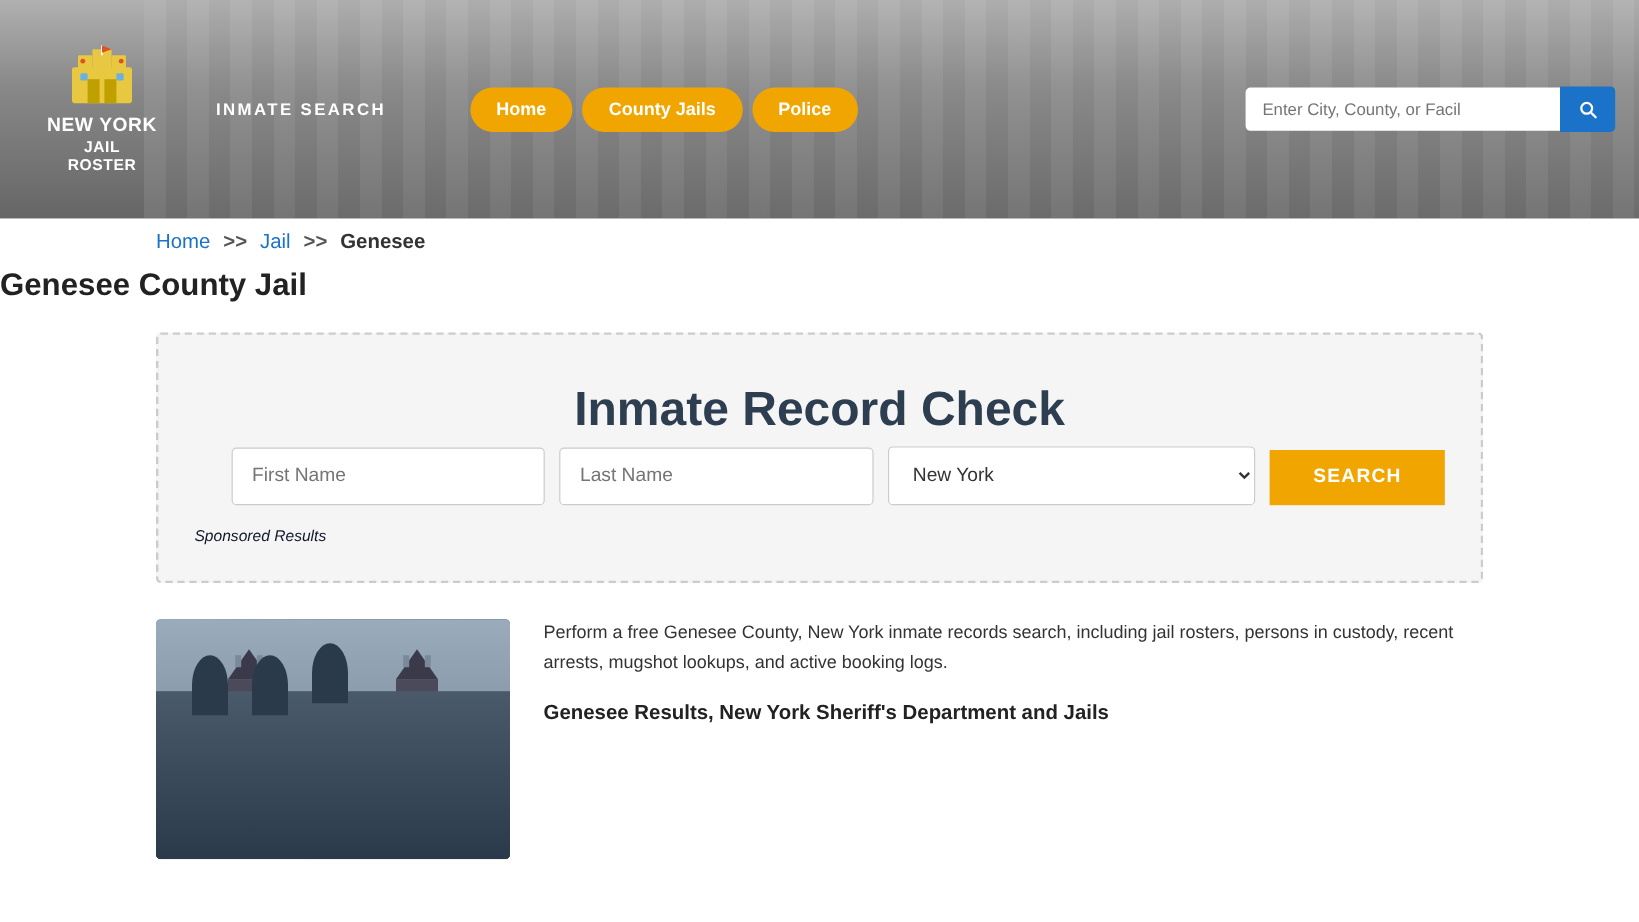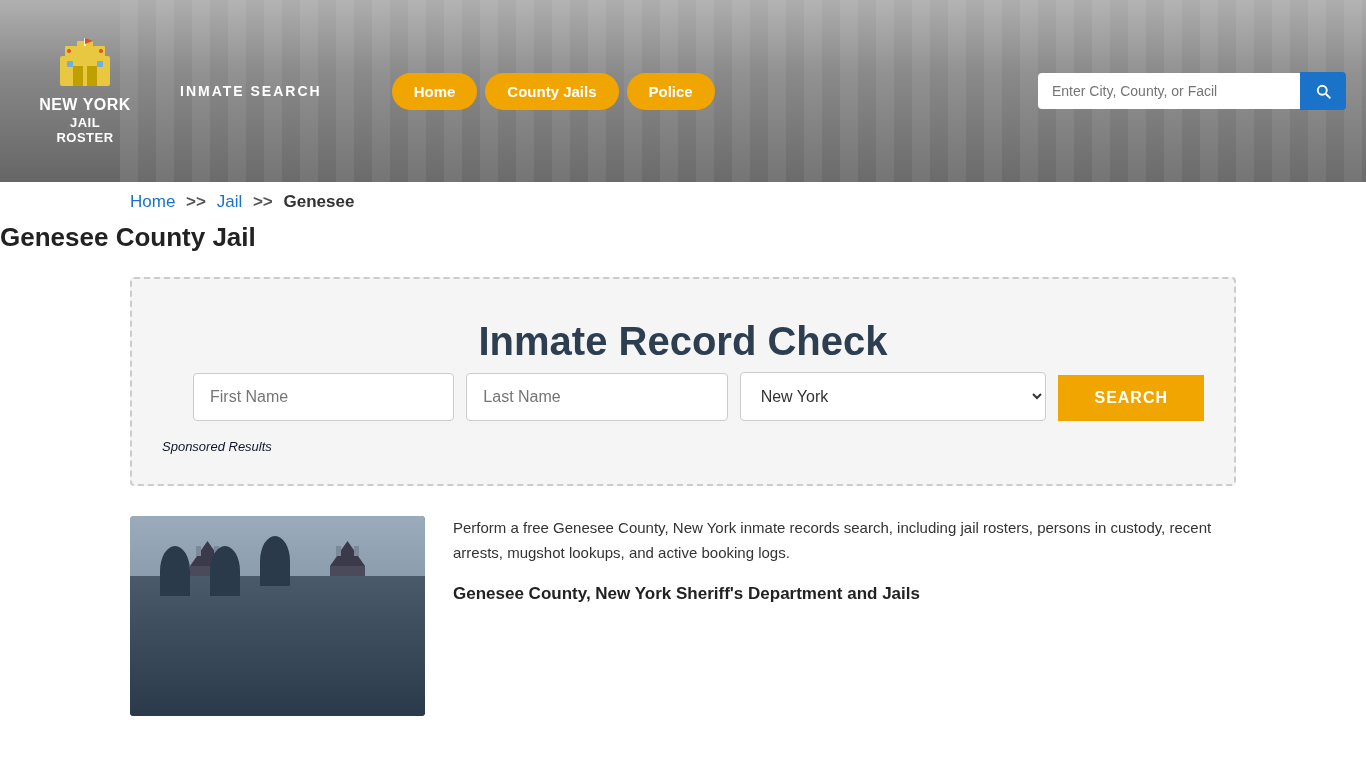--- a/index.html
+++ b/index.html
@@ -386,15 +386,15 @@
       <rect x="90" y="90" width="18" height="24" fill="#7a9ab0" rx="2"></rect>
       <rect x="120" y="90" width="18" height="24" fill="#7a9ab0" rx="2"></rect>
       <rect x="158" y="90" width="18" height="24" fill="#7a9ab0" rx="2"></rect>
       <rect x="188" y="90" width="18" height="24" fill="#7a9ab0" rx="2"></rect>
 
       <rect x="132" y="120" width="30" height="30" fill="#3a3a4a" rx="2"></rect>
     </svg>
   </div>
   <div class="content-text">
     <p>Perform a free Genesee County, New York inmate records search, including jail rosters, persons in custody, recent arrests, mugshot lookups, and active booking logs.</p>
-    <p class="sub-heading">Genesee County, New York Sheriff's Department and Jails</p>
+    <p class="sub-heading">Genesee Results, New York Sheriff's Department and Jails</p>
   </div>
 </div>
 
 </body></html>

